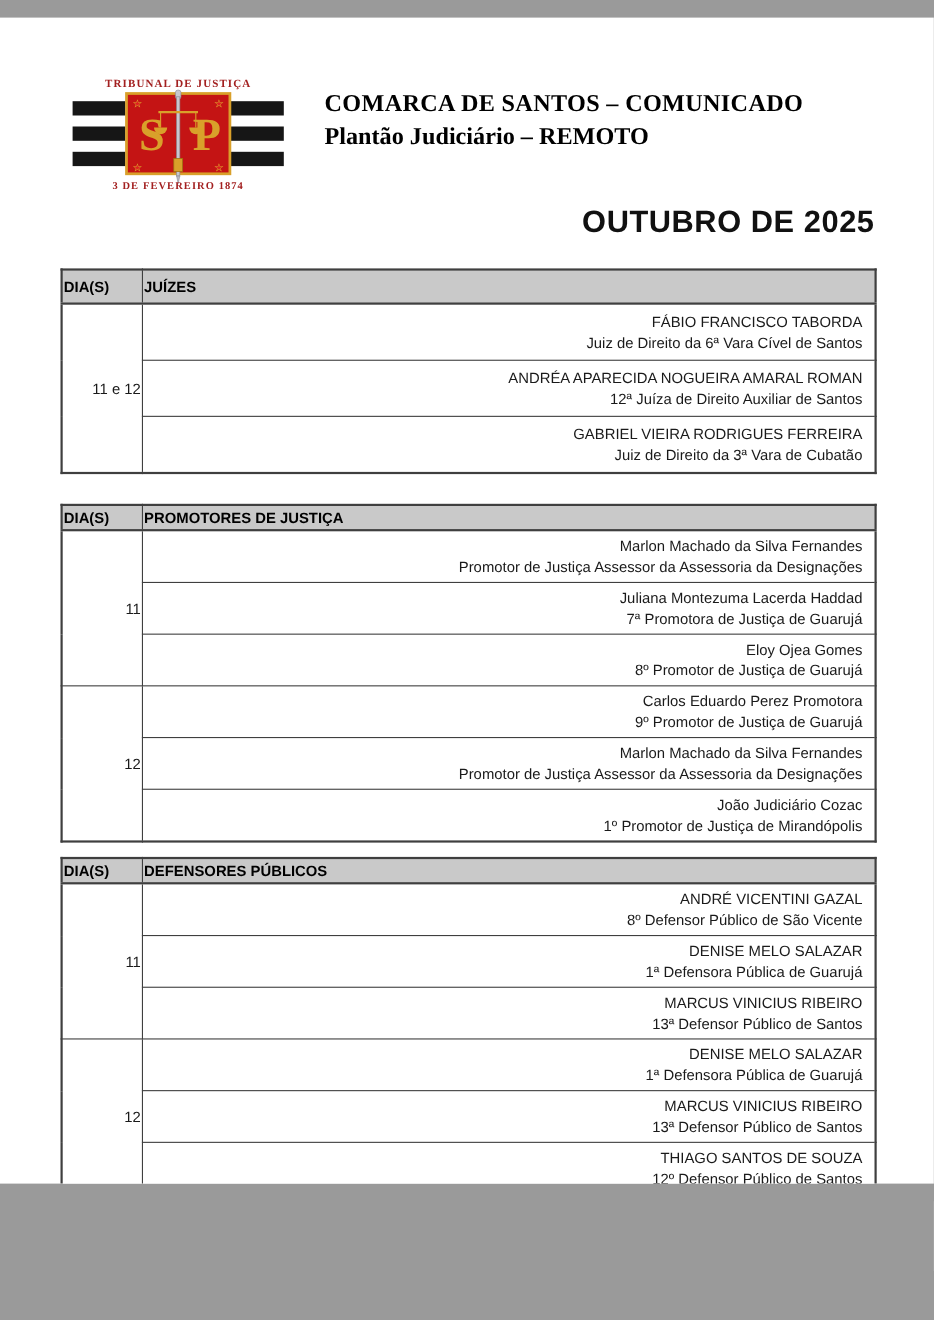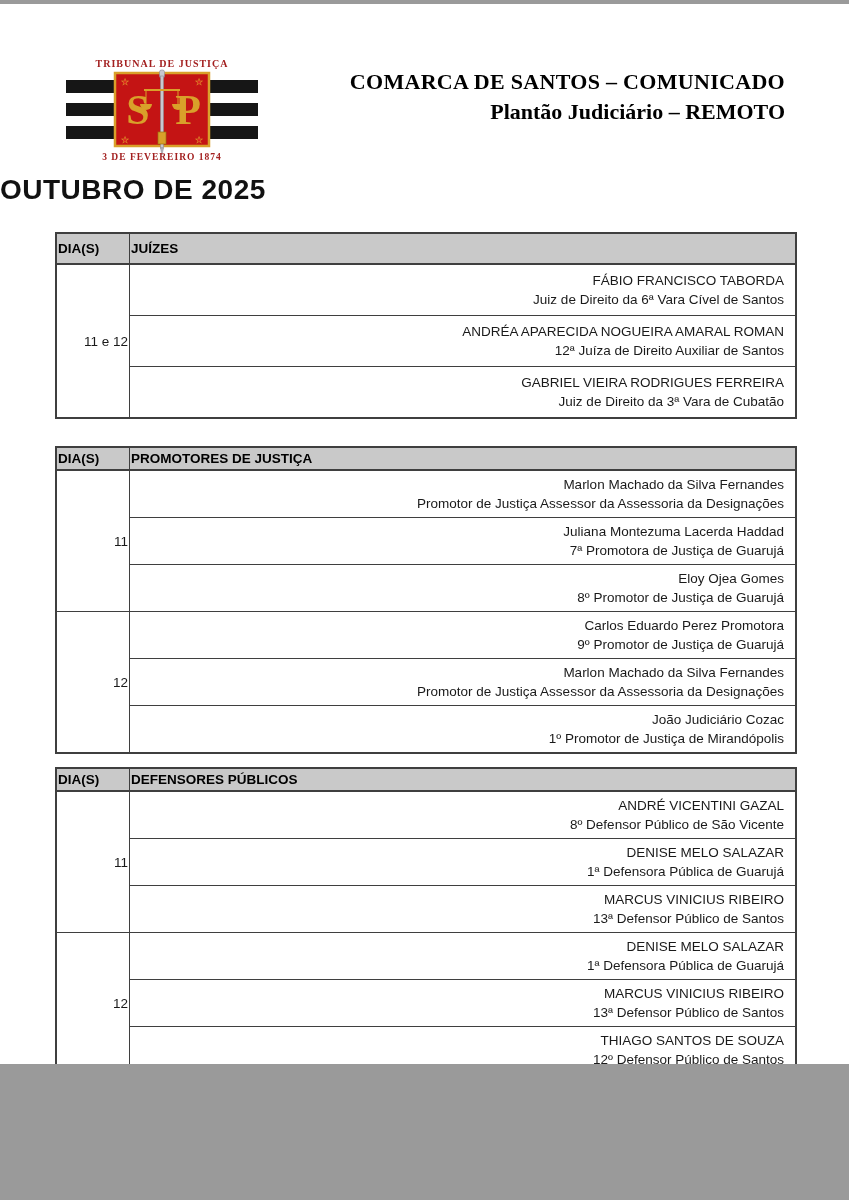--- a/index.html
+++ b/index.html
@@ -1,31 +1,31 @@
 <!DOCTYPE html>
 <html><head>
 <meta charset="utf-8">
 <style>
   html,body{margin:0;padding:0;background:#9a9a9a;}
   .page{
     width:849px;height:1060px;background:#ffffff;position:relative;
-    margin:4px auto;overflow:hidden;
+    margin:16px auto;overflow:hidden;
     font-family:"Liberation Sans", sans-serif;color:#1a1a1a;
   }
   
   .logo{position:absolute;left:64px;top:50px;width:196px;height:112px;}
   .header-text{
-    position:absolute;left:295px;top:64px;width:490px;text-align:right;
+    position:absolute;left:295px;top:64px;width:490px;text-align:left;
     font-family:"Liberation Serif", serif;font-weight:bold;color:#000;
   }
   .ht1{font-size:22px;line-height:28px;letter-spacing:.3px;}
   .ht2{font-size:22px;line-height:31px;}
   .ht3{font-size:18px;line-height:26px;}
   .month-title{
-    position:absolute;top:170px;left:0;width:795px;text-align:left;
+    position:absolute;top:170px;left:0;width:795px;text-align:right;
     font-size:28px;font-weight:bold;letter-spacing:.5px;color:#111;
   }
   
   .doc-table{
     position:absolute;left:55px;width:742px;border-collapse:collapse;
     table-layout:fixed;background:#fff;
   }
   .doc-table{border:2px solid #3f3f3f;}
   .doc-table th,.doc-table td{border:1px solid #3f3f3f;text-align:right;}
   .doc-table th{

